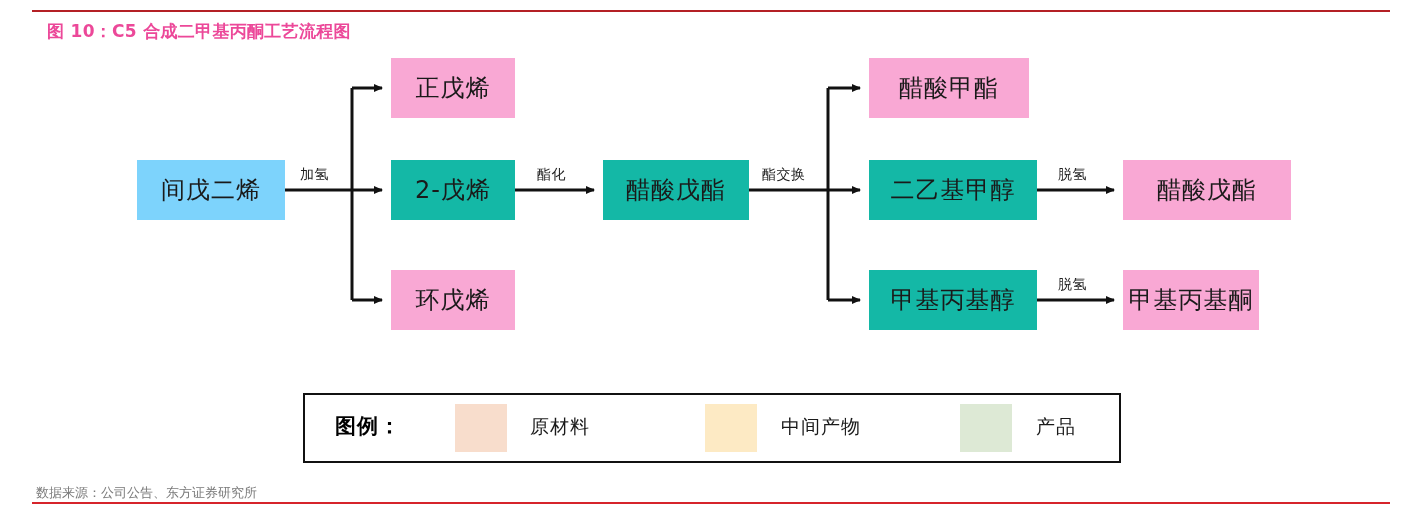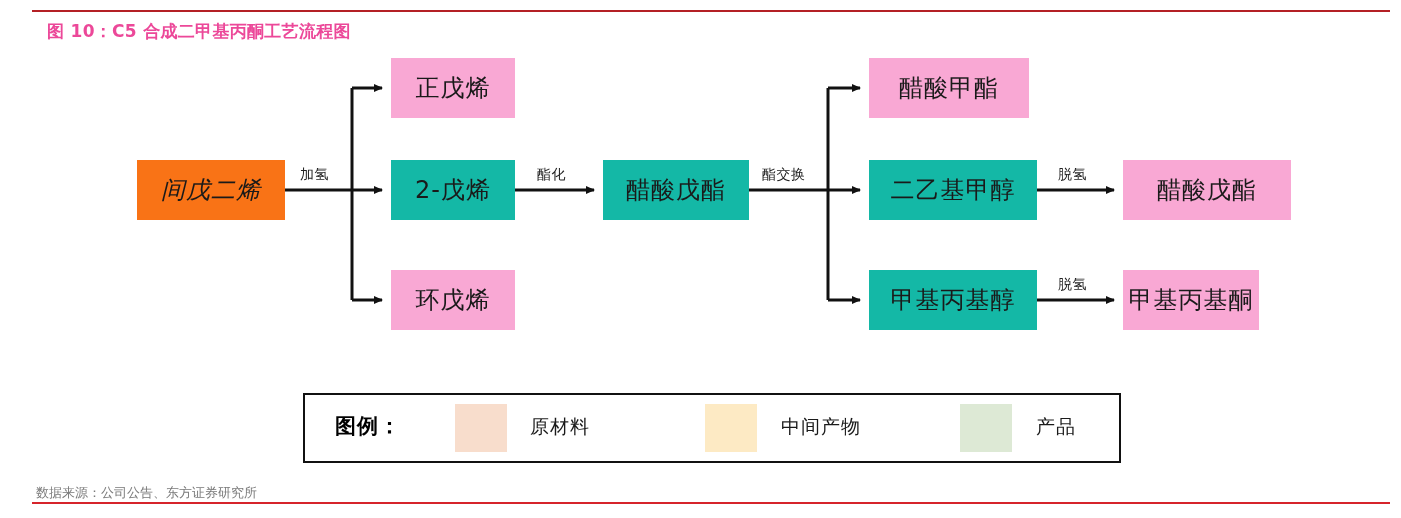--- a/index.html
+++ b/index.html
@@ -35,21 +35,21 @@
   
   .node {
     position:absolute;
     display:flex; align-items:center; justify-content:center;
     font-size:24px; color:#1a1a1a;
     white-space:nowrap;
     letter-spacing:1px;
   }
   .node.raw      { background:#f9a8d4; }
   .node.inter    { background:#14b8a6; }
-  .node.product  { background:#f97316;font-style:italic; }
+  .node.product  { background:#7dd3fc; }
 
   
   .edge-label {
     position:absolute;
     font-size:14px; color:#222;
     white-space:nowrap;
     letter-spacing:0.5px;
   }
 
   svg.wires {

